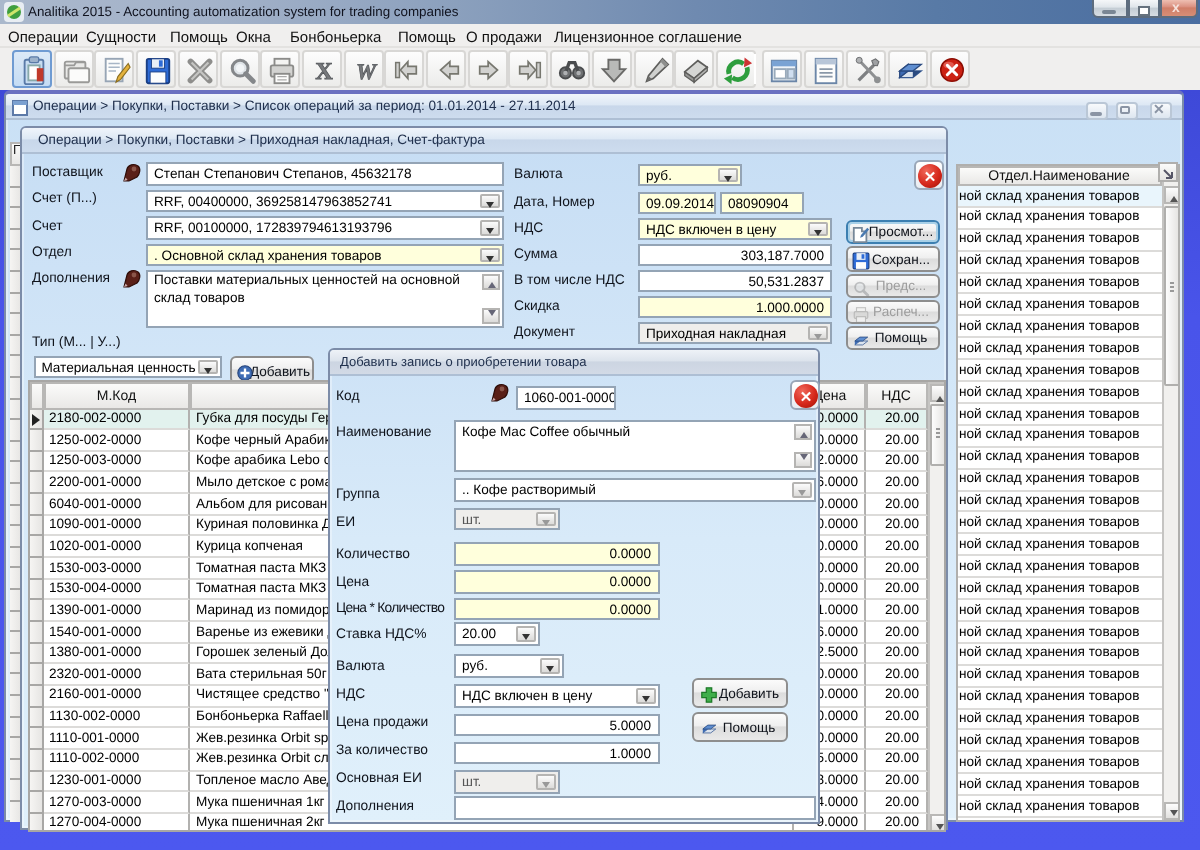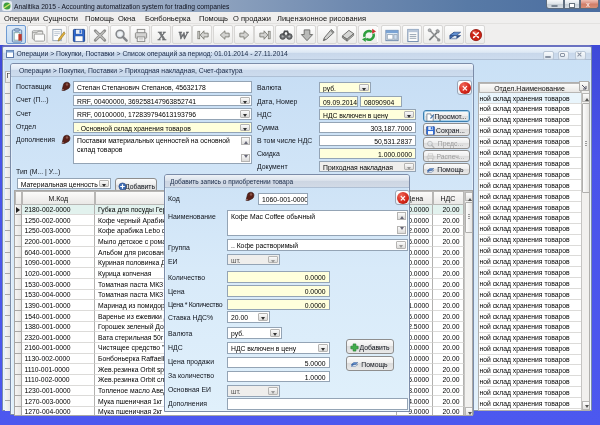--- a/index.html
+++ b/index.html
@@ -63,21 +63,21 @@
 <div class="abs" style="left:568.5px;top:2.5px;width:6px;height:5px;background:#fff;border:1px solid #66727e;"></div>
 <div class="abs" style="left:586px;top:1px;font-size:7px;font-weight:bold;color:#f5e2dc;">x</div>
 <div class="abs" id="menubar"></div>
 <div class="mi" style="left:4px;top:14px">Операции</div>
 <div class="mi" style="left:43px;top:14px">Сущности</div>
 <div class="mi" style="left:85px;top:14px">Помощь</div>
 <div class="mi" style="left:118px;top:14px">Окна</div>
 <div class="mi" style="left:145px;top:14px">Бонбоньерка</div>
 <div class="mi" style="left:199px;top:14px">Помощь</div>
 <div class="mi" style="left:233px;top:14px">О продажи</div>
-<div class="mi" style="left:277px;top:14px">Лицензионное рисования</div>
+<div class="mi" style="left:277px;top:14px">Лицензионное соглашение</div>
 <div class="abs" id="toolbar"></div>
 <div class="abs" id="tbicons" style="left:0;top:24px;width:600px;height:21px">
 <div class="tbtn tbsel" style="left:6px">
       <svg width="16" height="15" viewBox="0 0 16 16">
         <rect x="3" y="2" width="10" height="13" rx="1" fill="#c8ddf2" stroke="#5a7ba8"></rect>
         <rect x="5.5" y="0.5" width="5" height="3" rx="1" fill="#9db3cc" stroke="#5a7ba8" stroke-width=".7"></rect>
         <rect x="5" y="5" width="6" height="8" fill="#fff" stroke="#8aa"></rect>
         <rect x="9.5" y="6.5" width="3.5" height="7" fill="#c0392b"></rect>
       </svg>
     </div>

